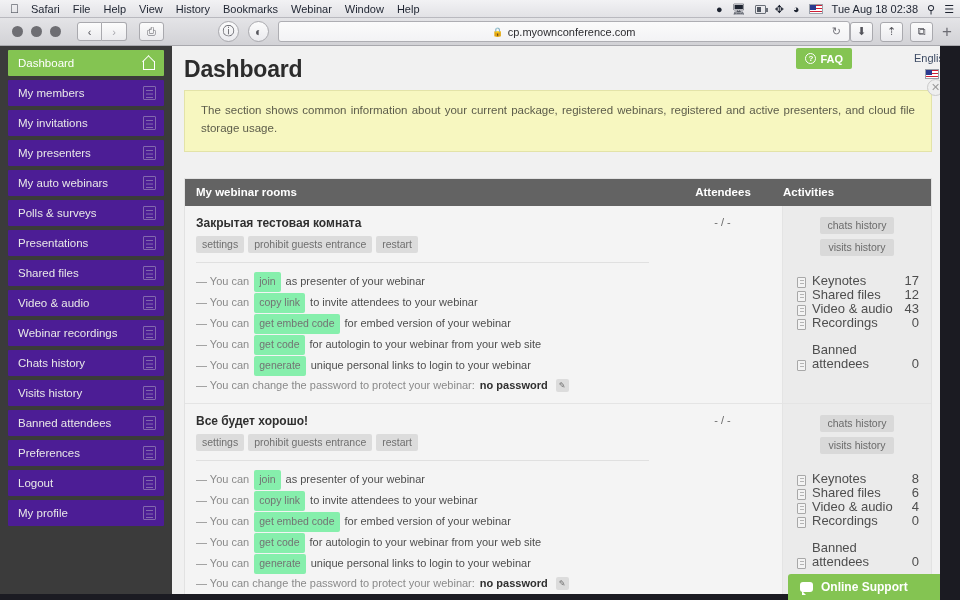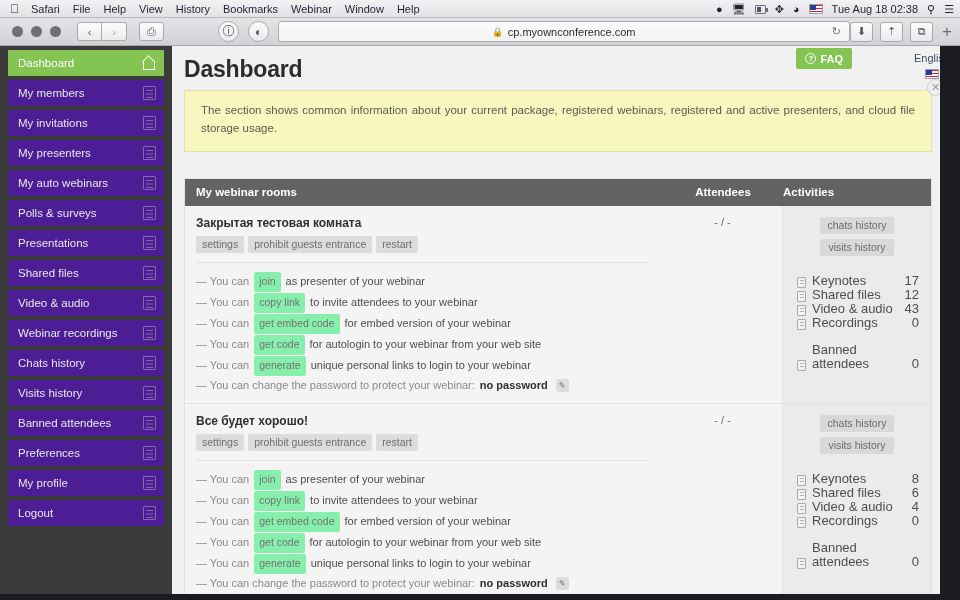--- a/index.html
+++ b/index.html
@@ -376,25 +376,25 @@
       </div>
       <div class="nav-item">
         <span class="label">Banned attendees</span>
         <span class="nico"></span>
       </div>
       <div class="nav-item">
         <span class="label">Preferences</span>
         <span class="nico"></span>
       </div>
       <div class="nav-item">
+        <span class="label">Logout</span>
+        <span class="nico"></span>
+      </div>
+      <div class="nav-item">
         <span class="label">My profile</span>
-        <span class="nico"></span>
-      </div>
-      <div class="nav-item">
-        <span class="label">Logout</span>
         <span class="nico"></span>
       </div>
     </div>
 
   <div class="content">
 
     <div class="content-head">
       <div class="page-title">Dashboard</div>
       <div class="faq-btn">
         <span class="q-circ">?</span>
@@ -569,14 +569,18 @@
                   <span class="nm">Banned attendees</span>
                   <span class="vl">0</span>
                 </div>
               </div>
             </div>
           </div>
         </div>
     </div>
   </div>
 
+  <div class="support">
+    <span class="bubble"></span>
+    <span>Online Support</span>
+  </div>
 </div>
 <div class="botframe"></div>
 
 </body></html>

